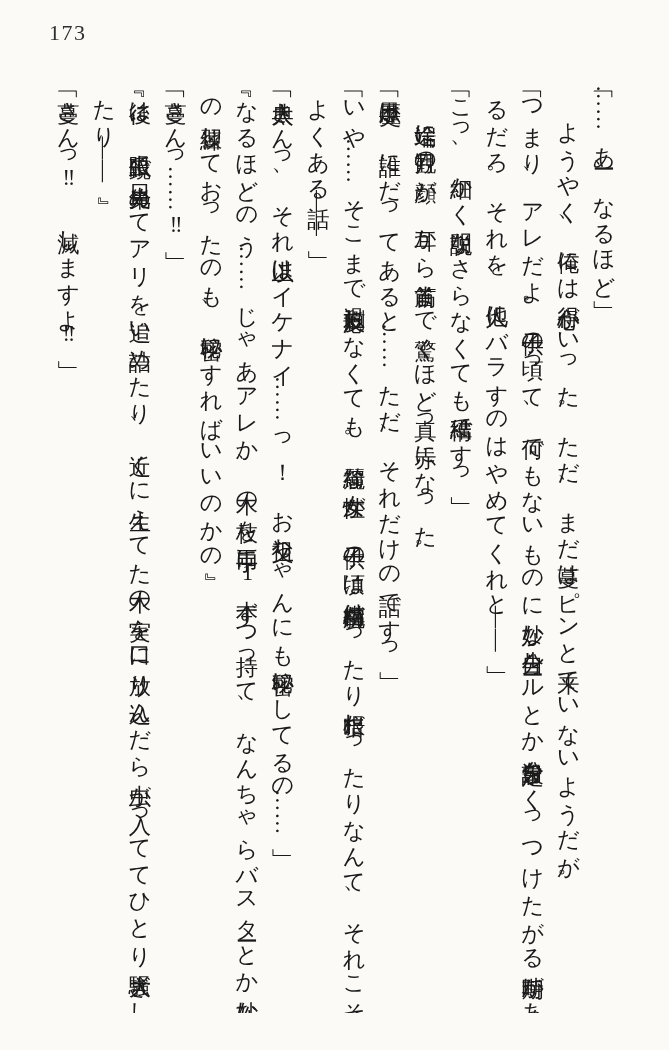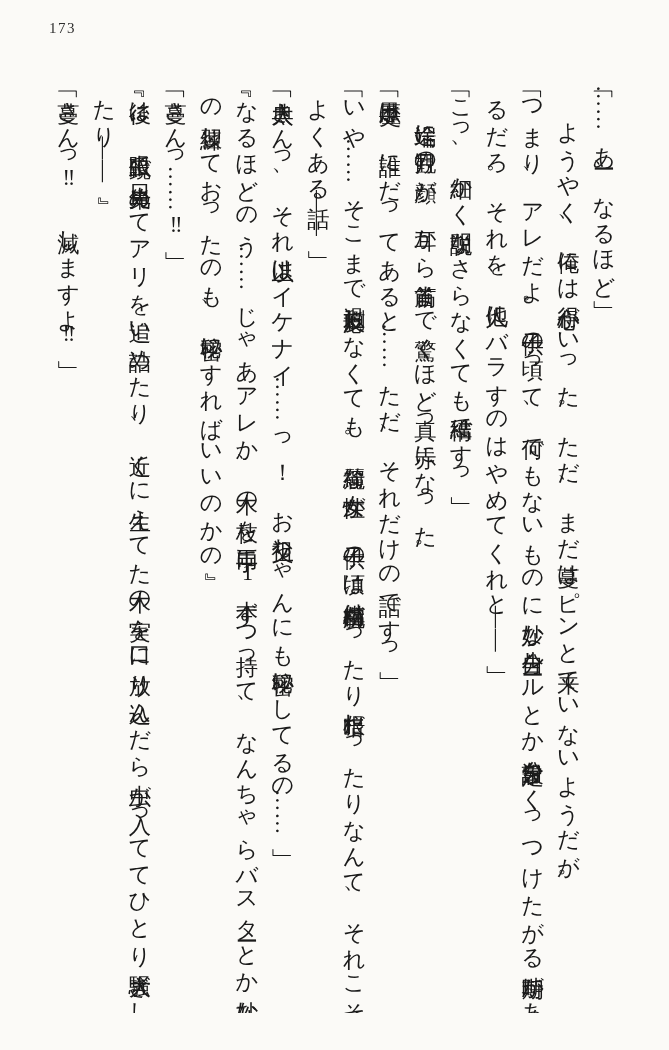--- a/index.html
+++ b/index.html
@@ -12,21 +12,21 @@
     font-family: "Liberation Serif", "DejaVu Serif", serif;
   }
   .page {
     position: absolute;
     inset: 0;
   }
   .page-number {
     position: absolute;
     left: 49px;
     top: 20px;
-    font-size: 15px;
+    font-size: 22px;
     letter-spacing: 1.5px;
     color: #2e2e2e;
     font-family: "Liberation Serif", "DejaVu Serif", serif;
     text-align: center;
   }
   .text-block {
     position: absolute;
     top: 84px;
     right: 47px;
     width: 575px;

